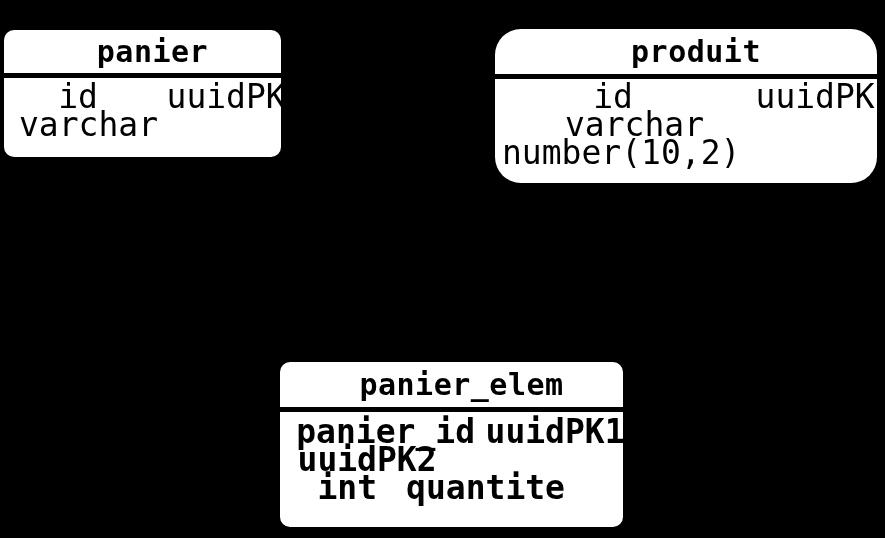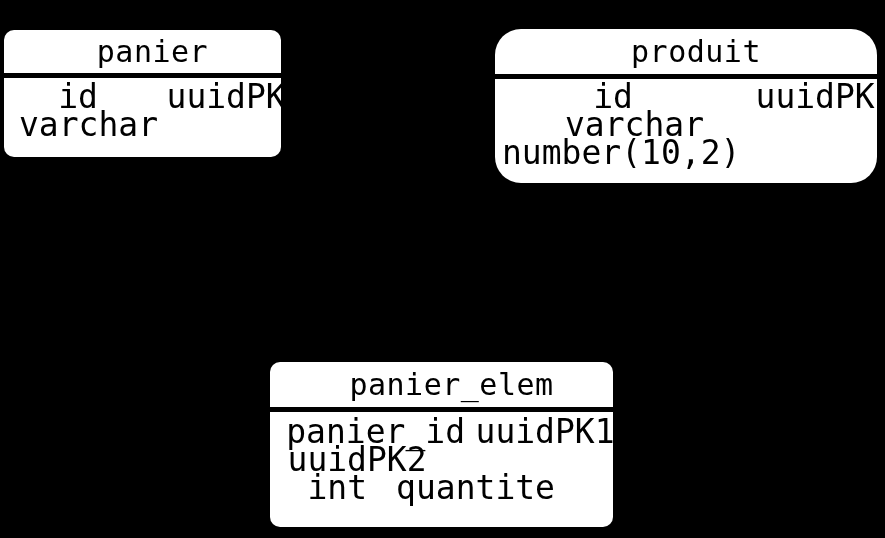--- a/index.html
+++ b/index.html
@@ -14,21 +14,21 @@
   .entity {
     position: absolute;
     background: #ffffff;
     color: #000000;
     border-radius: 10px;
   }
   .entity-title {
     display: flex;
     align-items: center;
     justify-content: center;
-    font-weight: normal;
+    font-weight: bold;
     font-size: 30px;
     border-bottom: 5px solid #000000;
     box-sizing: border-box;
     letter-spacing: 0.5px;
     padding-left: 20px;
   }
   .entity-body { font-size: 33px; text-align: right; }
   .attr-row {
     display: flex;
     height: 28px;
@@ -45,23 +45,23 @@
   #entity-panier .col-type { width: 148px; }
 
   
   #entity-produit { left: 495px; top: 29px; width: 382px; height: 154px; border-radius: 26px; }
   #entity-produit .entity-title { height: 50px; }
   #entity-produit .entity-body { padding: 4px 0 0 7px; }
   #entity-produit .col-name { width: 131px; }
   #entity-produit .col-type { width: 202px; }
 
   
-  #entity-panier-elem { left: 270px; top: 362px; width: 343px; height: 165px; }
+  #entity-panier-elem { left: 280px; top: 362px; width: 343px; height: 165px; }
   #entity-panier-elem .entity-title { height: 50px; }
-  #entity-panier-elem .entity-body { padding: 6px 0 0 7px; }
+  #entity-panier-elem .entity-body { padding: 6px 0 0 7px; font-weight: bold; }
   #entity-panier-elem .col-name { width: 188px; }
   #entity-panier-elem .col-type { width: 90px; }
 </style>
 </head>
 <body>
 
 <div id="diagram-canvas">
 
   <div class="entity" id="entity-panier">
     <div class="entity-title">panier</div>

